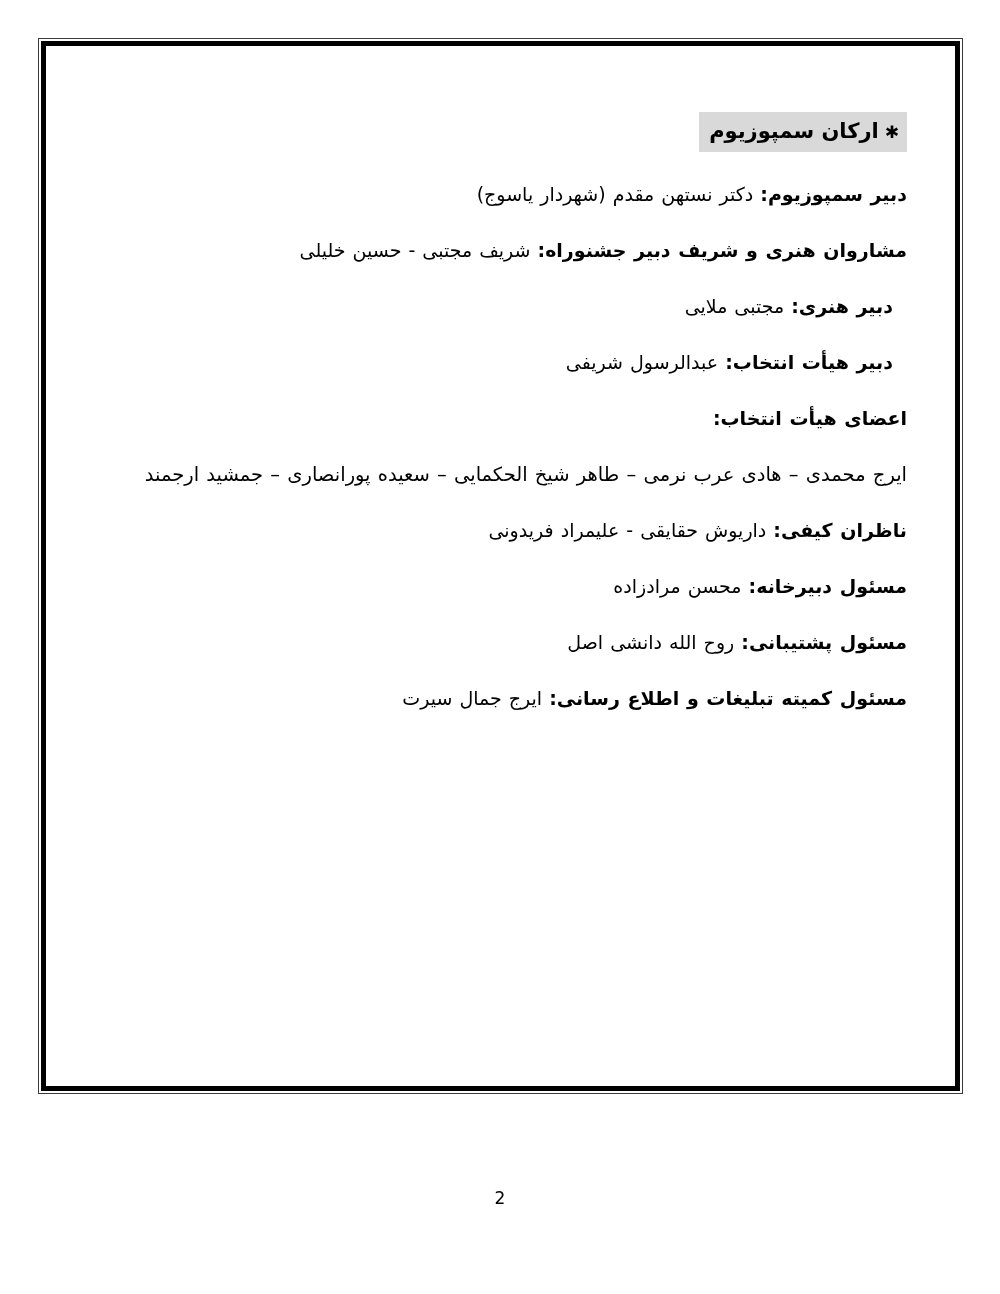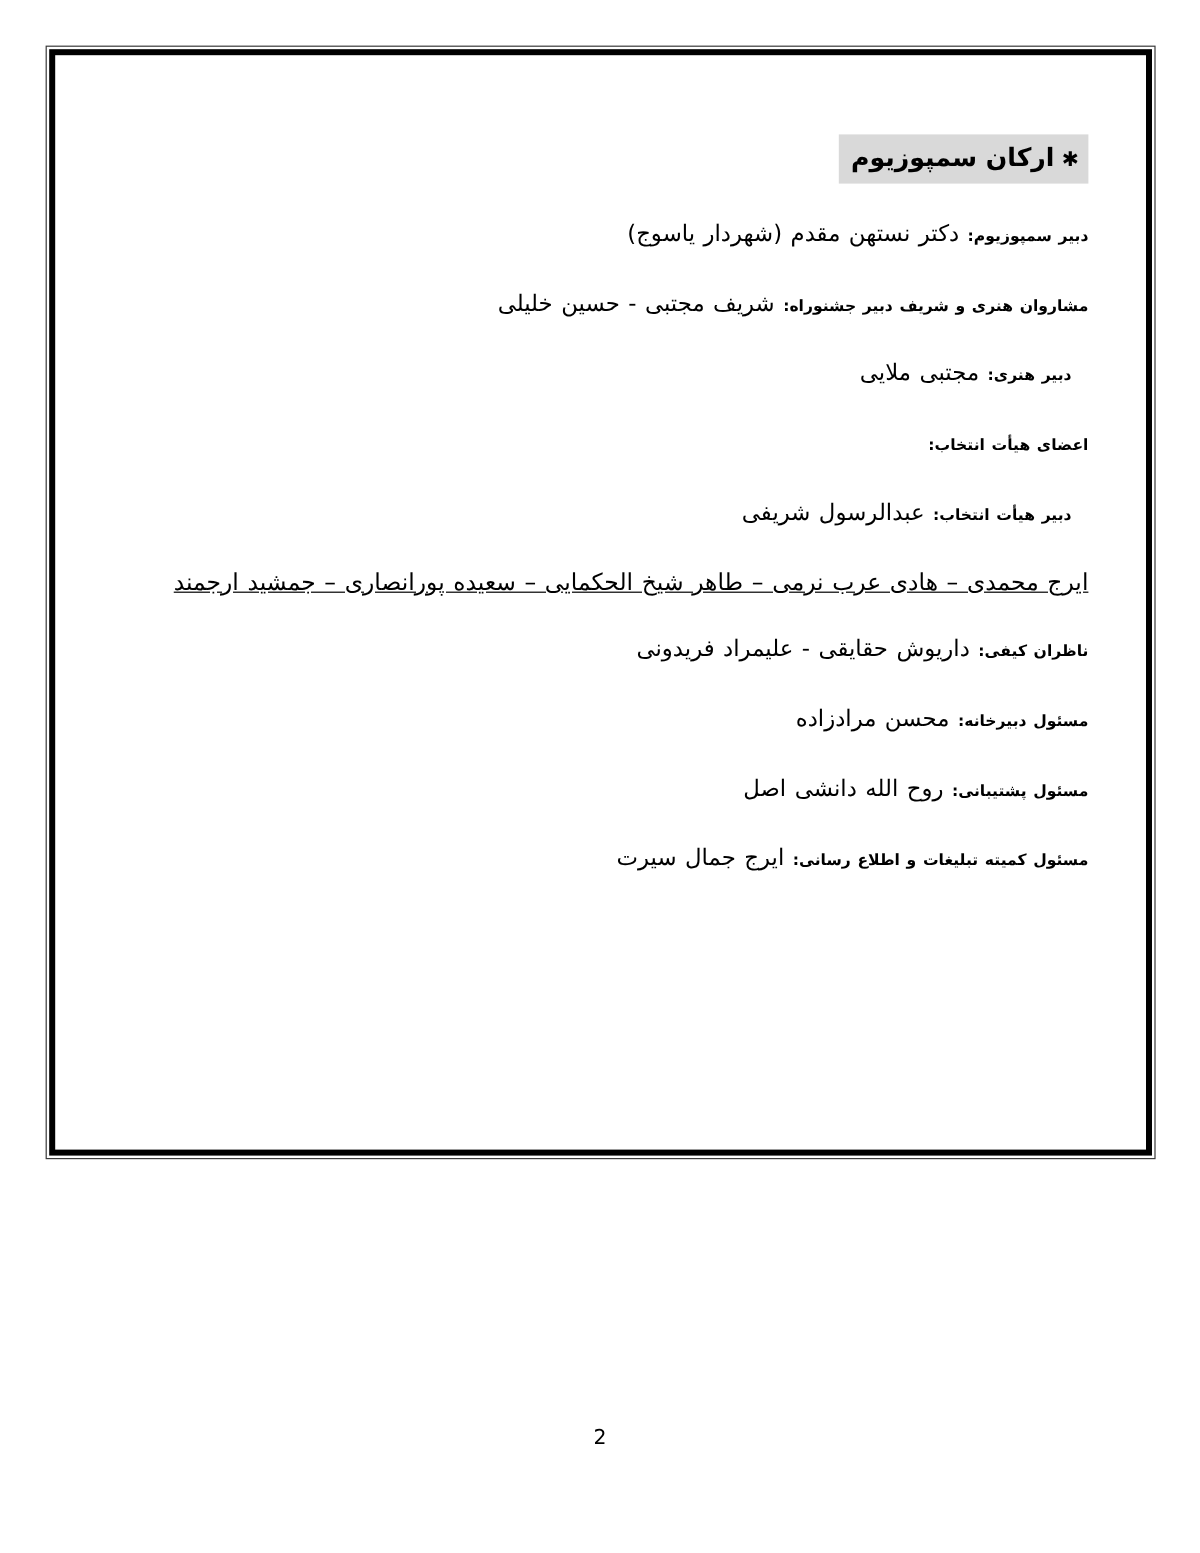--- a/index.html
+++ b/index.html
@@ -12,21 +12,21 @@
   .page {
     position: relative;
     width: 1000px; height: 1294px;
     background: #ffffff;
     direction: rtl;
   }
   
   .frame-outer {
     position: absolute;
     left: 38px; top: 38px;
-    width: 925px; height: 928px;
+    width: 925px; height: 1056px;
     border: 1px solid #3a3a3a;
   }
   .frame-inner {
     position: absolute;
     left: 2px; top: 2px;
     right: 2px; bottom: 2px;
     border: 5px solid #000000;
   }
   .content {
     position: absolute;
@@ -44,23 +44,23 @@
     padding: 4px 8px 5px 10px;
     margin-bottom: 26px;
   }
   .doc-title .star { font-size: 17px; margin-left: 6px; }
   .entry {
     font-size: 19px;
     line-height: 33px;
     margin-bottom: 23px;
     word-spacing: 1px;
   }
-  .entry b { font-weight: bold; font-size: 13px; }
+  .entry b { font-weight: bold; font-size: 19px; }
   .entry.indent-sm { padding-right: 14px; margin-top: 20px; }
-  .entry.names { font-size: 19.5px; text-decoration: underline; }
+  .entry.names { font-size: 19.5px; }
   .page-number {
     position: absolute;
     left: 0; right: 0;
     top: 1188px;
     text-align: center;
     font-size: 17px;
     direction: ltr;
   }
 </style>
 </head>
@@ -84,27 +84,27 @@
           <b>مشاروان هنری و شریف دبیر جشنوراه:</b>
           <span>شریف مجتبی - حسین خلیلی</span>
         </p>
 
 
         <p class="entry indent-sm">
           <b>دبیر هنری:</b>
           <span>مجتبی ملایی</span>
         </p>
 
-        <p class="entry">
-          <b>اعضای هیأت انتخاب:</b>
-        </p>
-
         <p class="entry indent-sm">
           <b>دبیر هیأت انتخاب:</b>
           <span>عبدالرسول شریفی</span>
+        </p>
+
+        <p class="entry">
+          <b>اعضای هیأت انتخاب:</b>
         </p>
 
         <p class="entry names">
           <span>ایرج محمدی – هادی عرب نرمی –  طاهر شیخ الحکمایی – سعیده پورانصاری – جمشید ارجمند</span>
         </p>
 
         <p class="entry">
           <b>ناظران کیفی:</b>
           <span>داریوش حقایقی - علیمراد فریدونی</span>
         </p>

